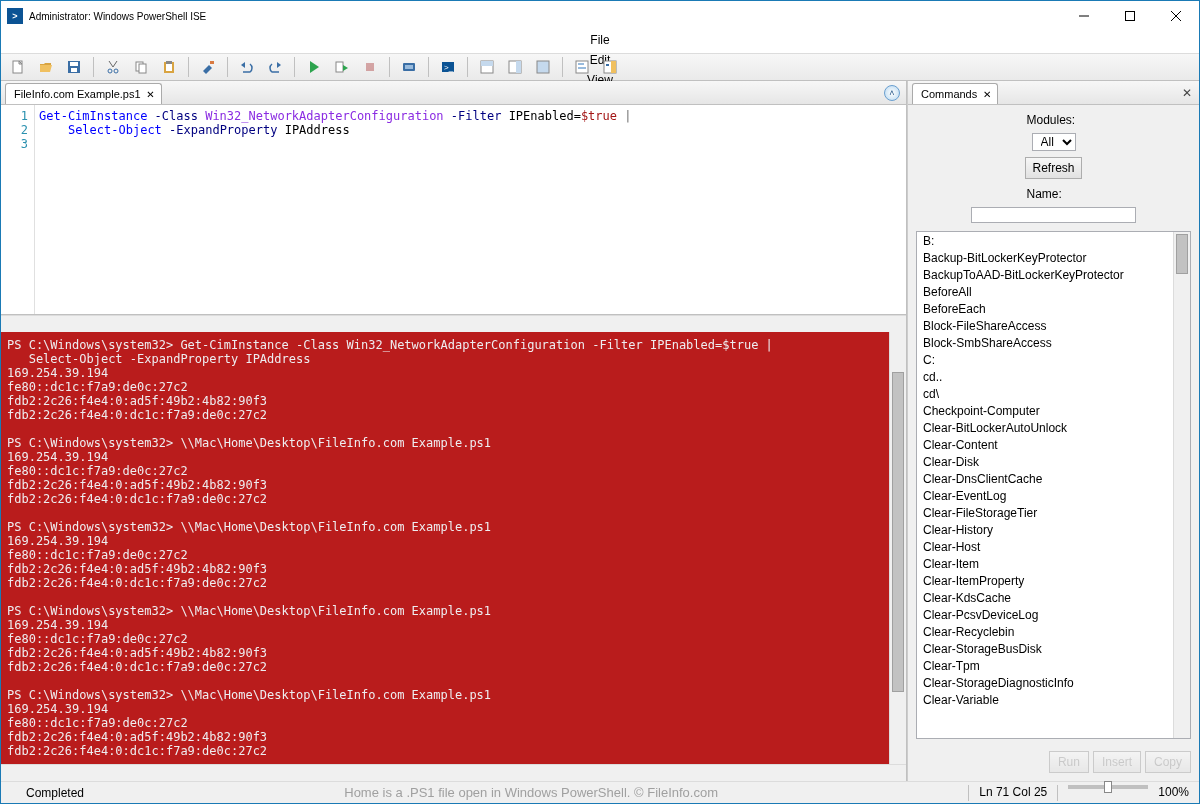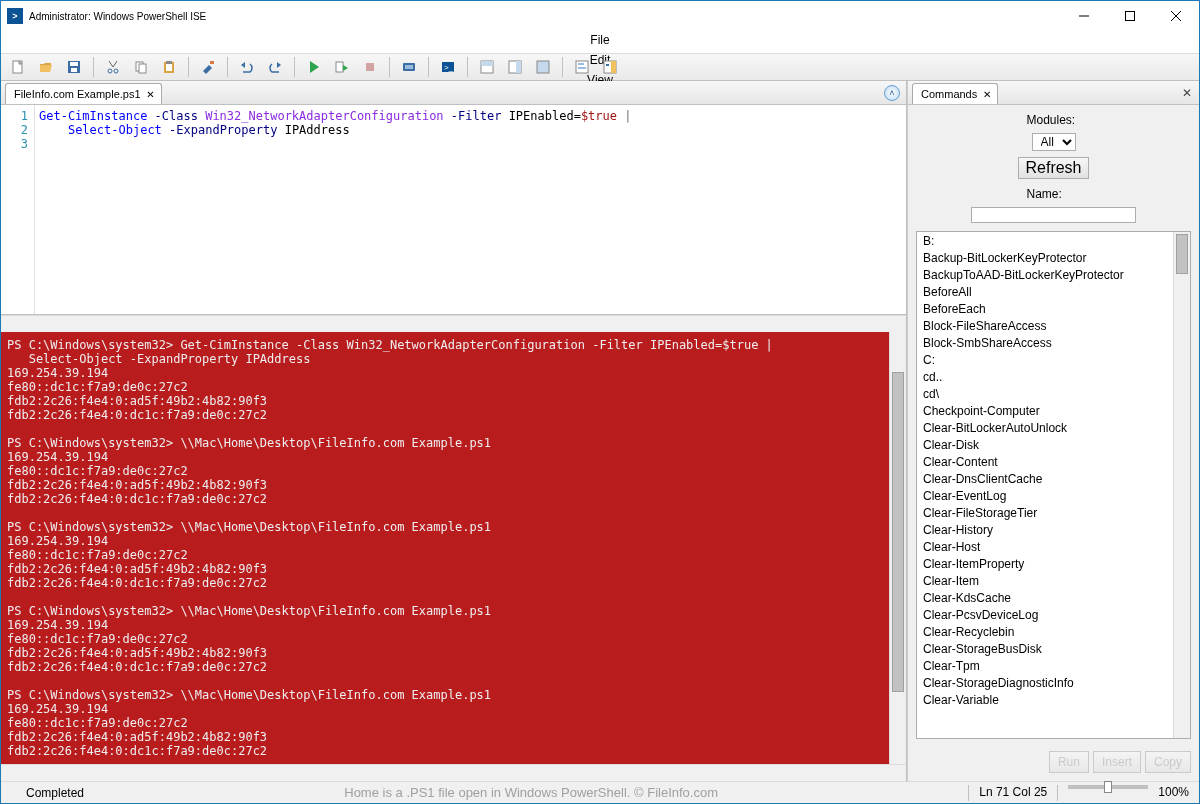--- a/index.html
+++ b/index.html
@@ -36,21 +36,21 @@
   .console { flex: 1; background: #b91c1c; color: #eeedf0; font-family: Consolas, monospace; font-size: 12px; line-height: 14px; padding: 6px 6px; white-space: pre; overflow: hidden; }
   .vscroll { width: 17px; background: #f0f0f0; border-left: 1px solid #dcdcdc; position: relative; }
   .vscroll-thumb { position: absolute; left: 2px; right: 2px; background: #c2c2c2; border: 1px solid #a0a0a0; }
   .right-col { width: 292px; background: #f0f0f0; display: flex; flex-direction: column; border-left: 1px solid #ccc; }
   .right-tabstrip { height: 24px; background: linear-gradient(#f7f7f7,#e6e6e6); display: flex; align-items: flex-end; padding: 0 4px; border-bottom: 1px solid #c0c0c0; position: relative; }
   .right-close { position: absolute; right: 4px; top: 4px; width: 16px; height: 16px; display: flex; align-items: center; justify-content: center; cursor: pointer; font-size: 12px; color: #444; }
   .pane-body { padding: 8px; display: flex; flex-direction: column; gap: 8px; flex: 1; overflow: hidden; }
   .field-row { display: flex; align-items: center; gap: 6px; flex-direction: column; }
   .field-row label { width: 54px; font-size: 12px; color: #000; }
   .field-row select, .field-row input[type=text] { flex: 1; height: 21px; border: 1px solid #abadb3; font-size: 12px; padding: 0 4px; background: #fff; }
-  .field-row button { height: 22px; font-size: 16px; padding: 0 6px; border: 1px solid #adadad; background: linear-gradient(#f7f7f7,#e1e1e1); cursor: pointer; text-align: right; }
+  .field-row button { height: 22px; font-size: 12px; padding: 0 6px; border: 1px solid #adadad; background: linear-gradient(#f7f7f7,#e1e1e1); cursor: pointer; text-align: right; }
   .cmd-list-wrap { flex: 1; border: 1px solid #abadb3; background: #fff; display: flex; overflow: hidden; }
   .cmd-list { flex: 1; overflow: hidden; }
   .cmd-item { padding: 1.5px 6px; font-size: 12px; cursor: pointer; white-space: nowrap; }
   .cmd-vscroll { width: 17px; background: #f0f0f0; border-left: 1px solid #dcdcdc; position: relative; }
   .cmd-btns { display: flex; justify-content: flex-end; gap: 4px; padding-top: 4px; }
   .cmd-btns button { height: 22px; font-size: 12px; padding: 0 8px; border: 1px solid #adadad; background: linear-gradient(#f7f7f7,#e1e1e1); cursor: pointer; }
   .cmd-btns button[disabled] { opacity: 0.55; cursor: default; }
   .statusbar { height: 22px; background: #f0f0f0; border-top: 1px solid #dcdcdc; display: flex; align-items: center; font-size: 12px; position: relative; }
   .status-left { padding: 0 10px; margin-left: 15px; }
   .status-center { flex: 1; text-align: center; color: #a0a0a0; font-size: 13px; }
@@ -307,29 +307,29 @@
             <div class="cmd-item">BackupToAAD-BitLockerKeyProtector</div>
             <div class="cmd-item">BeforeAll</div>
             <div class="cmd-item">BeforeEach</div>
             <div class="cmd-item">Block-FileShareAccess</div>
             <div class="cmd-item">Block-SmbShareAccess</div>
             <div class="cmd-item">C:</div>
             <div class="cmd-item">cd..</div>
             <div class="cmd-item">cd\</div>
             <div class="cmd-item">Checkpoint-Computer</div>
             <div class="cmd-item">Clear-BitLockerAutoUnlock</div>
+            <div class="cmd-item">Clear-Content</div>
             <div class="cmd-item">Clear-Disk</div>
-            <div class="cmd-item">Clear-Content</div>
             <div class="cmd-item">Clear-DnsClientCache</div>
             <div class="cmd-item">Clear-EventLog</div>
             <div class="cmd-item">Clear-FileStorageTier</div>
             <div class="cmd-item">Clear-History</div>
             <div class="cmd-item">Clear-Host</div>
+            <div class="cmd-item">Clear-Item</div>
             <div class="cmd-item">Clear-ItemProperty</div>
-            <div class="cmd-item">Clear-Item</div>
             <div class="cmd-item">Clear-KdsCache</div>
             <div class="cmd-item">Clear-PcsvDeviceLog</div>
             <div class="cmd-item">Clear-Recyclebin</div>
             <div class="cmd-item">Clear-StorageBusDisk</div>
             <div class="cmd-item">Clear-Tpm</div>
             <div class="cmd-item">Clear-StorageDiagnosticInfo</div>
             <div class="cmd-item">Clear-Variable</div>
           </div>
         <div class="cmd-vscroll">
           <div class="vscroll-thumb" style="top:2px;height:40px;"></div>

